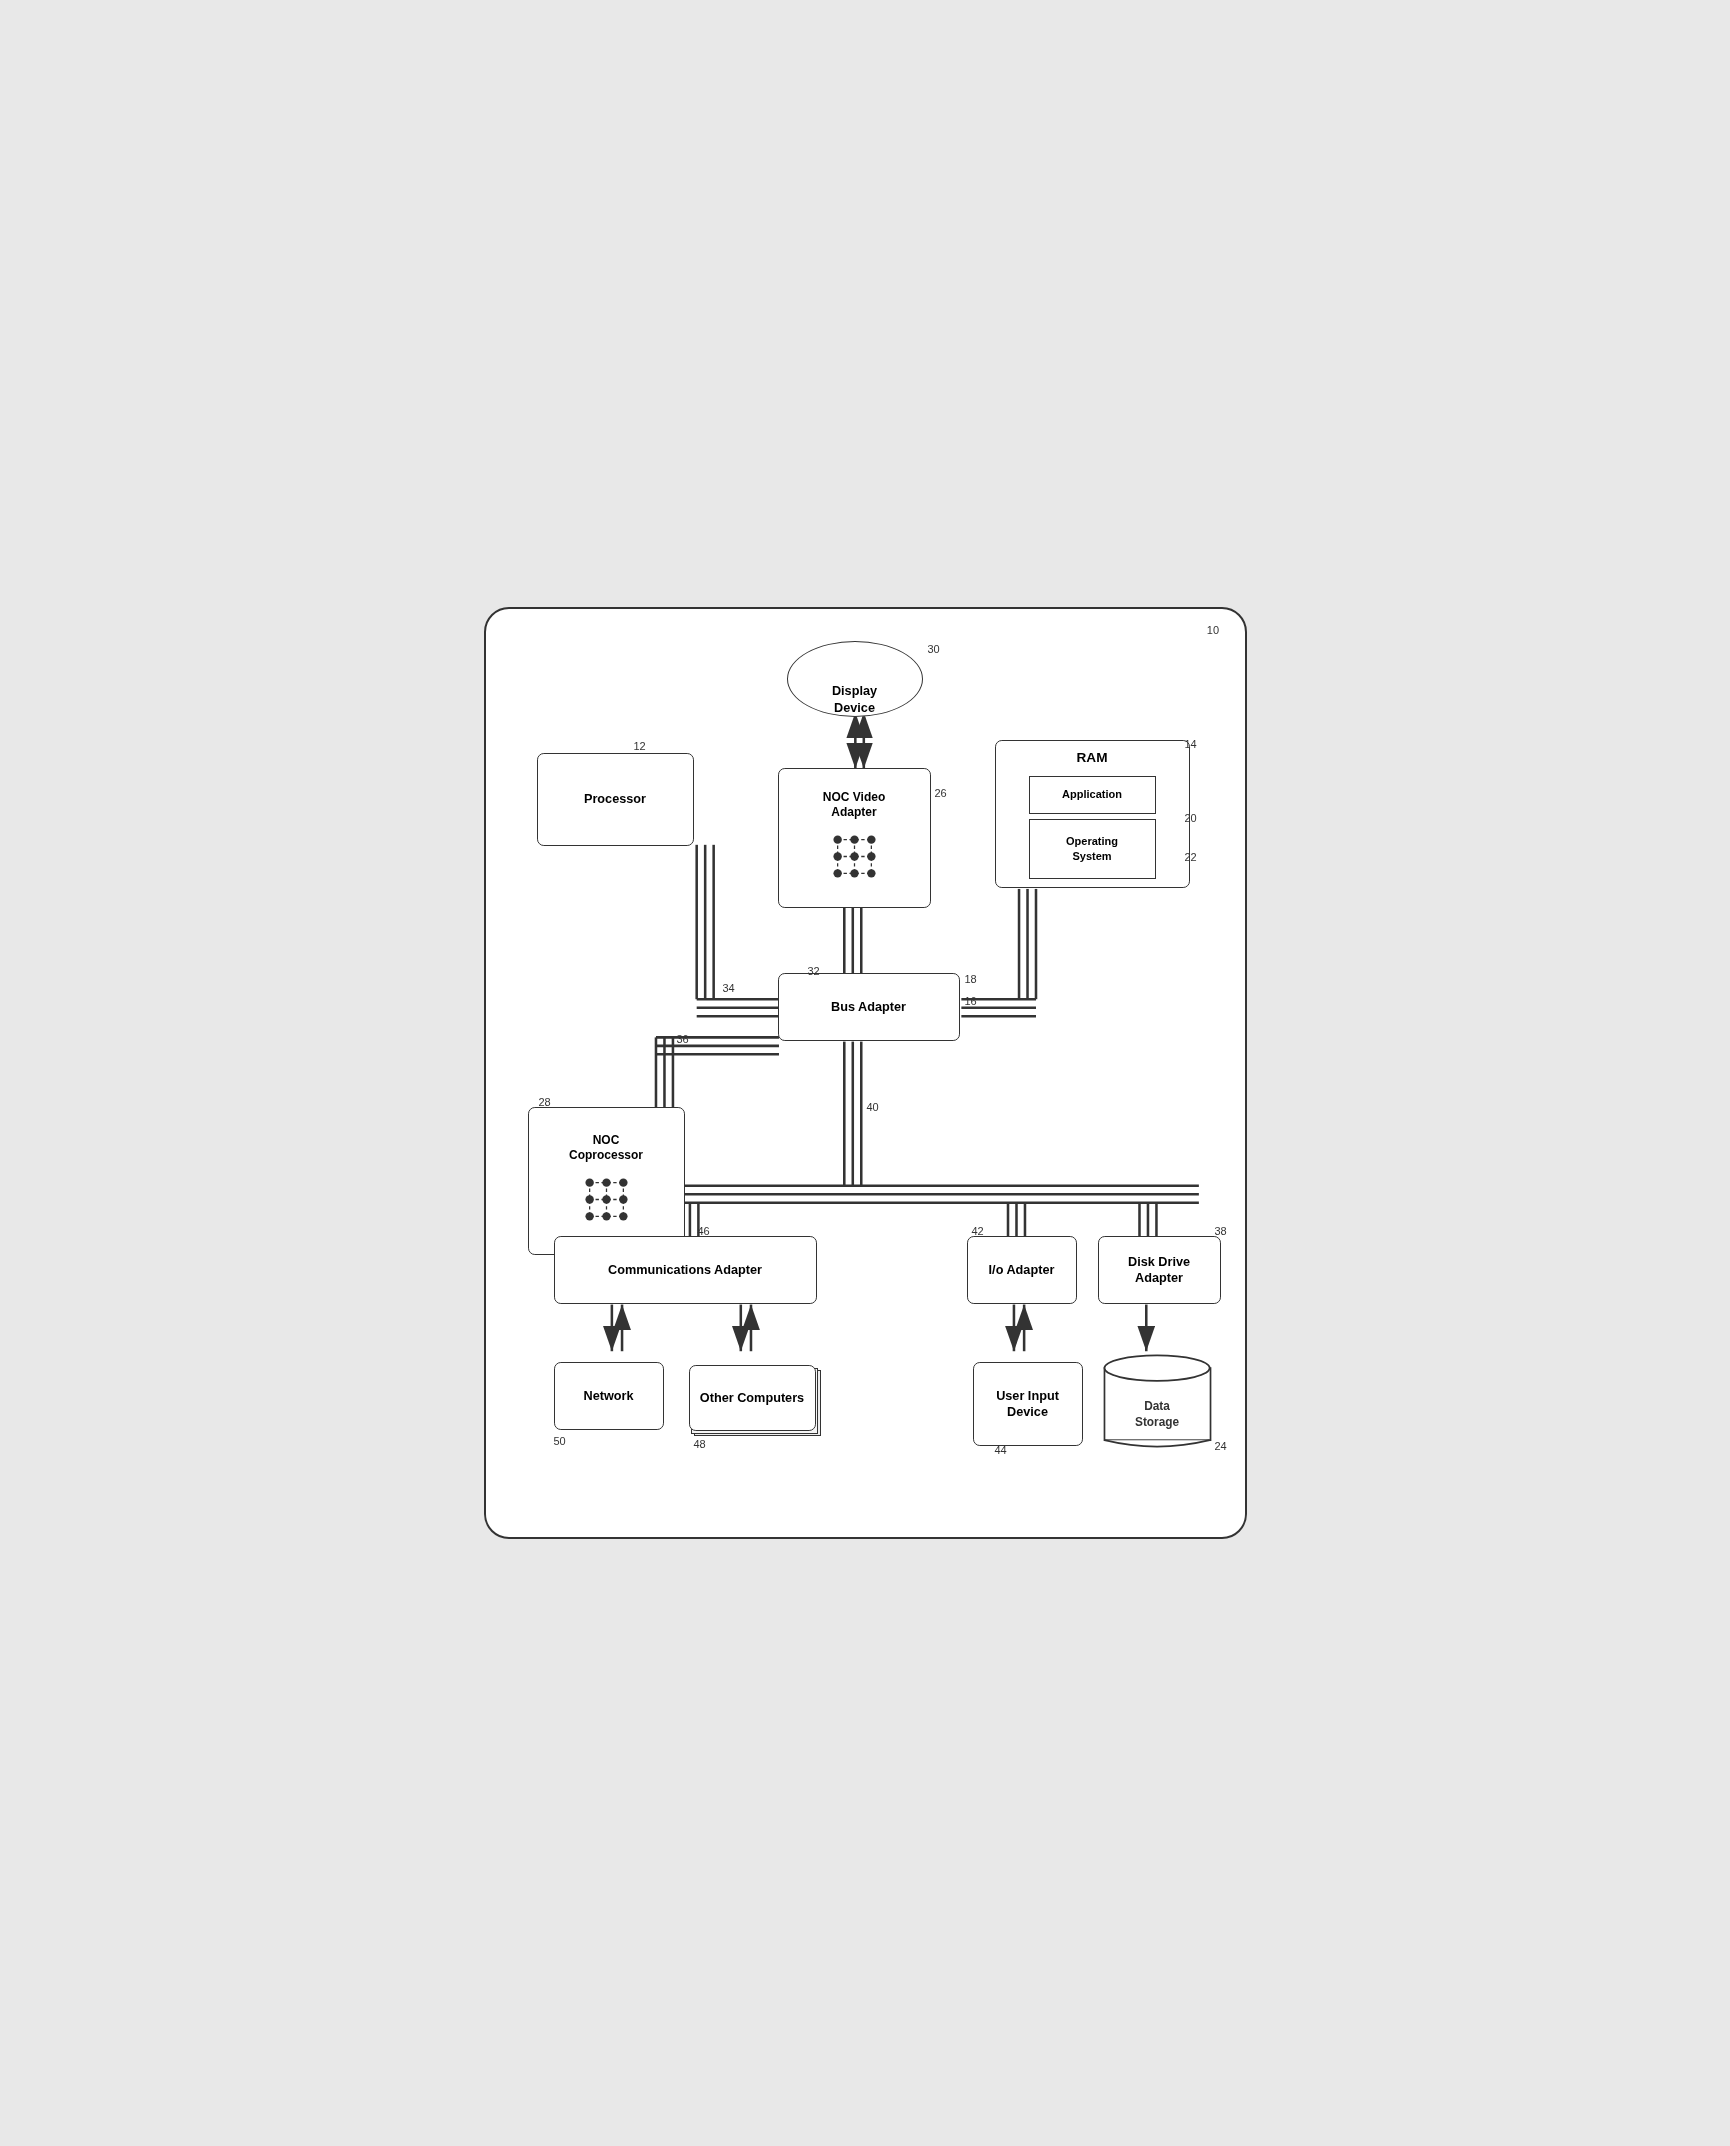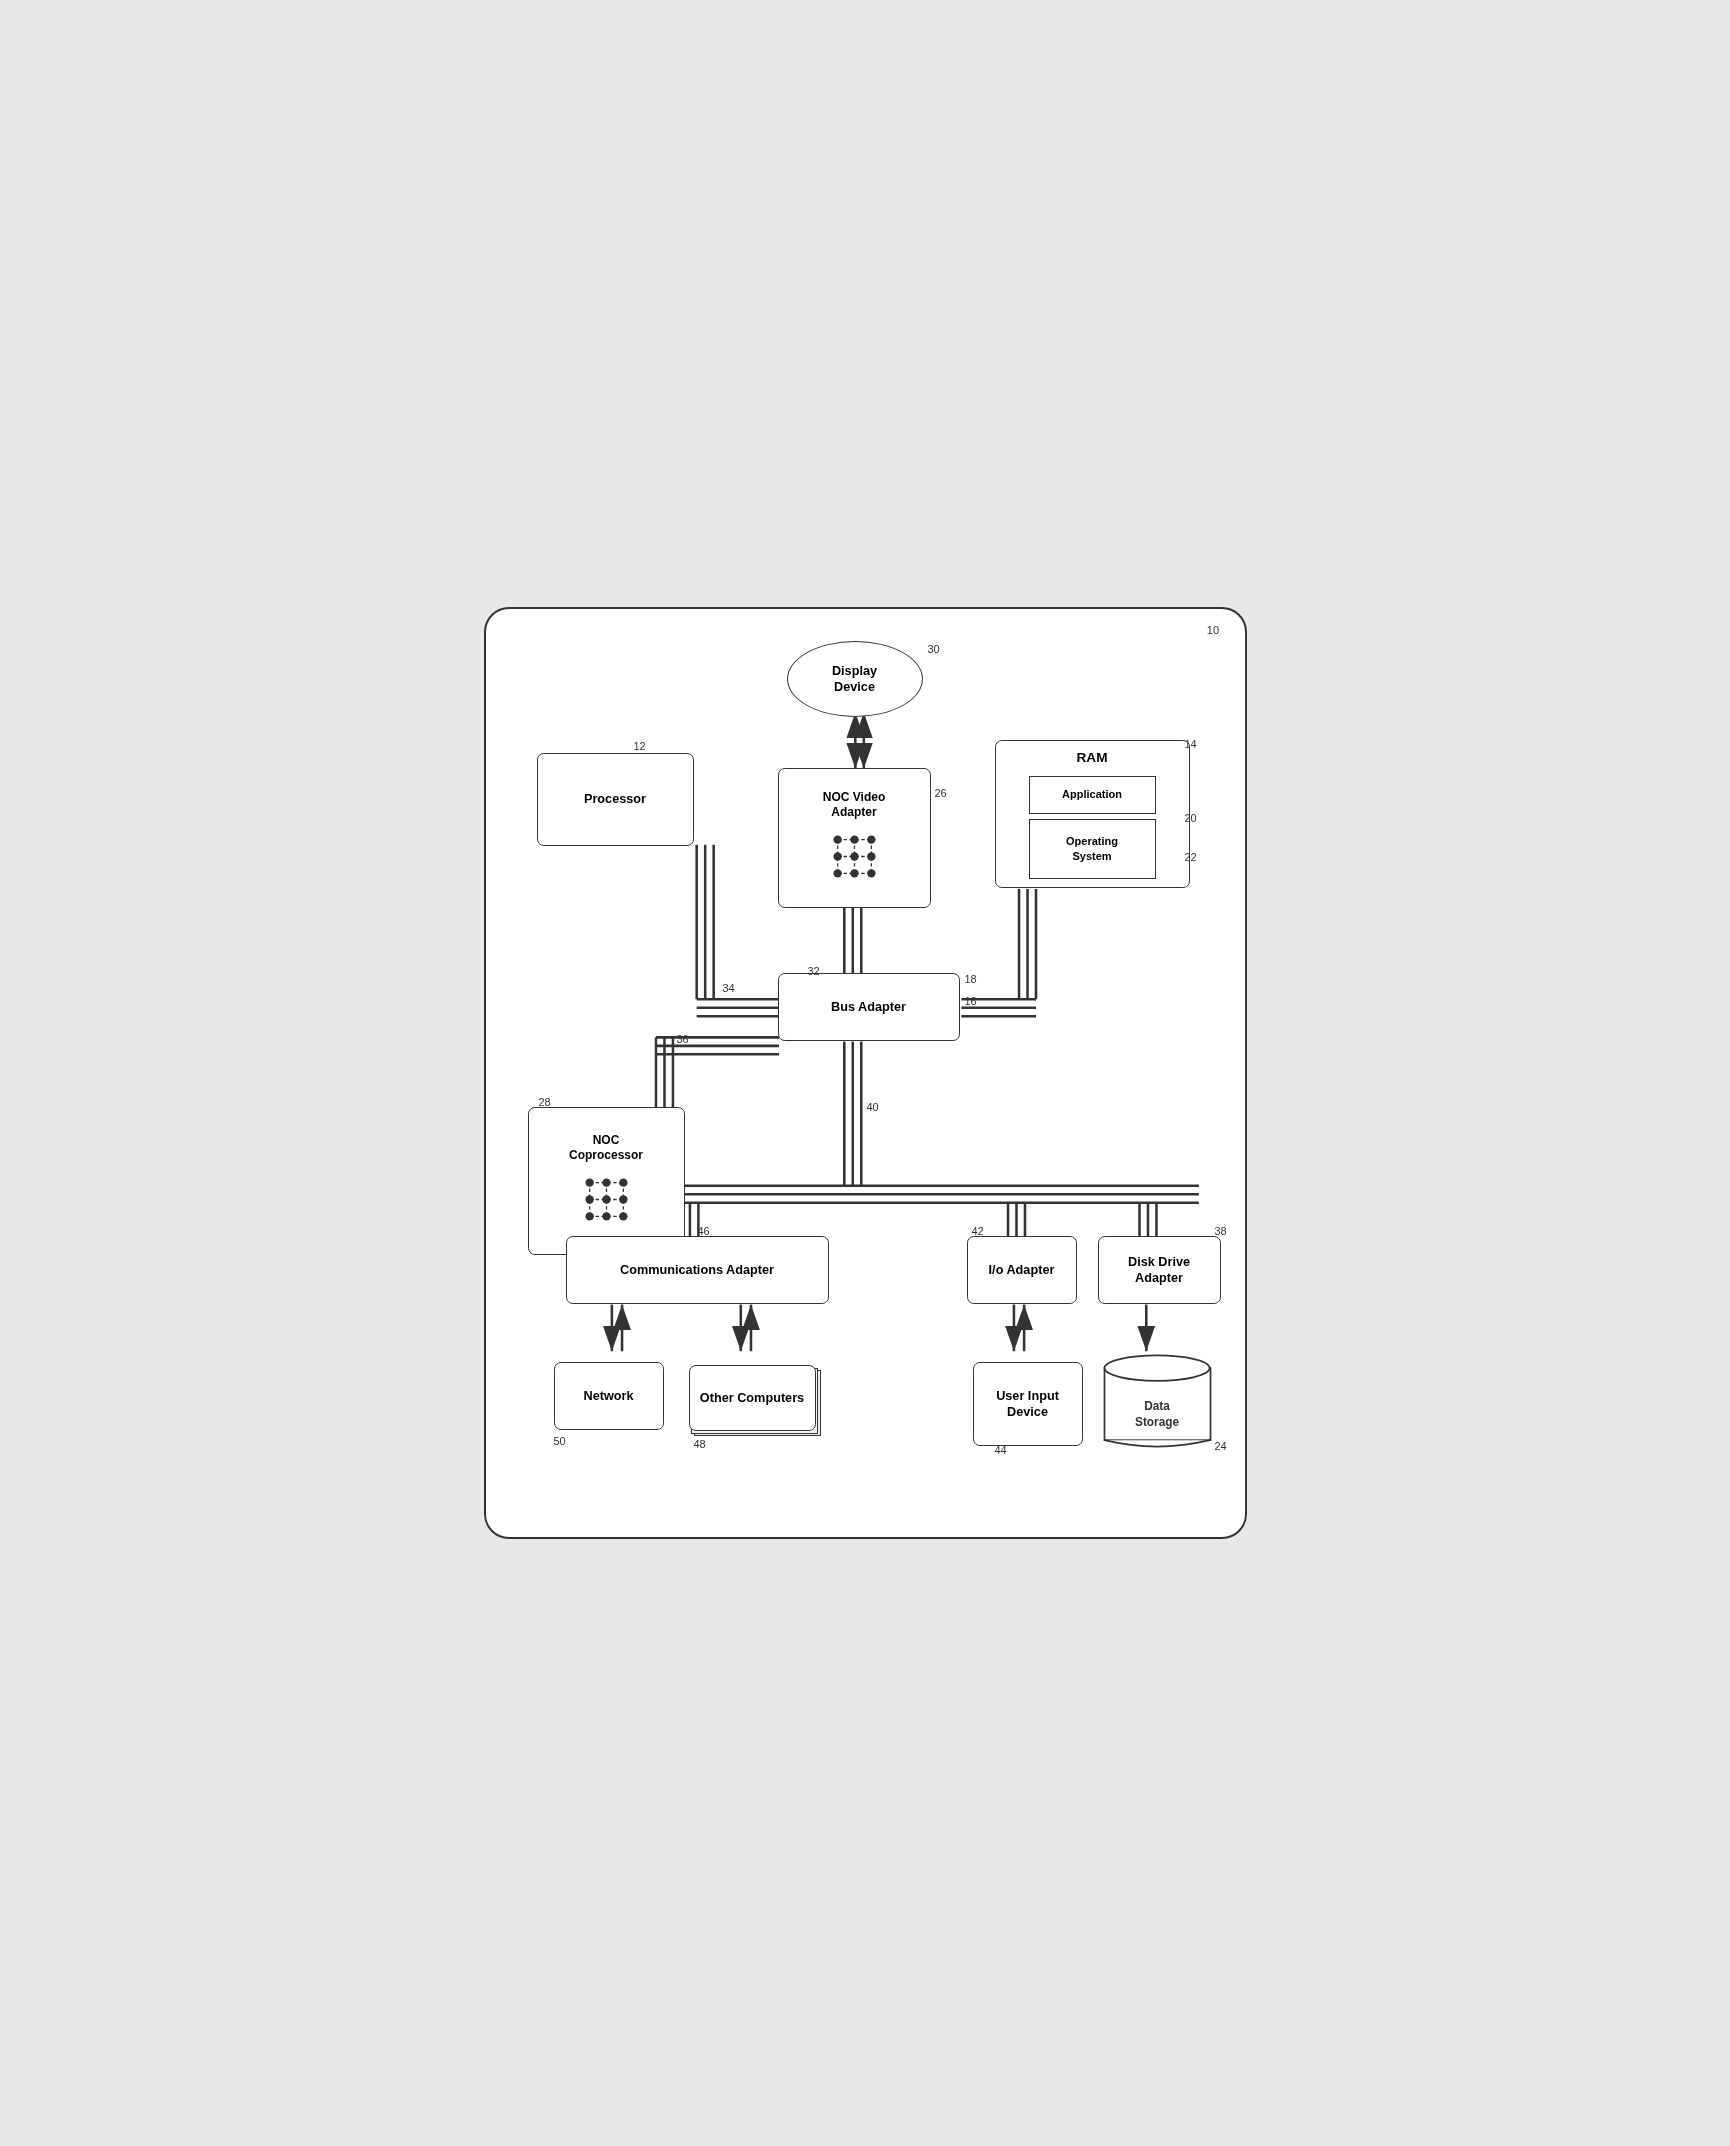--- a/index.html
+++ b/index.html
@@ -143,21 +143,21 @@
 
     <line x1="300" y1="820" x2="300" y2="875" stroke="#333" stroke-width="3" marker-end="url(#arrowhead)"></line>
     <line x1="312" y1="820" x2="312" y2="875" stroke="#333" stroke-width="3" marker-start="url(#arrowhead-start)"></line>
 
     <line x1="622" y1="820" x2="622" y2="875" stroke="#333" stroke-width="3" marker-end="url(#arrowhead)"></line>
     <line x1="634" y1="820" x2="634" y2="875" stroke="#333" stroke-width="3" marker-start="url(#arrowhead-start)"></line>
 
     <line x1="778" y1="820" x2="778" y2="875" stroke="#333" stroke-width="3" marker-end="url(#arrowhead)"></line>
   </svg>
 
-  <div class="display-device" style="left: 301px; top: 32px; width: 136px; height: 76px;">
+  <div class="display-device" style="left: 301px; top: 32px; width: 136px; height: 76px; align-items: flex-end;">
     <span>Display<br>Device</span>
   </div>
   <span class="ref-label" style="left: 442px; top: 34px;">30</span>
 
   <div class="box box-rounded" style="left: 51px; top: 144px; width: 157px; height: 93px;">
     <span>Processor</span>
   </div>
   <span class="ref-label" style="left: 148px; top: 131px;">12</span>
 
   <div class="box box-rounded" style="left: 292px; top: 159px; width: 153px; height: 140px;">
@@ -236,21 +236,21 @@
         <line x1="15" y1="35" x2="55" y2="35" stroke="#333" stroke-width="1.5" stroke-dasharray="4,3"></line>
         <line x1="15" y1="55" x2="55" y2="55" stroke="#333" stroke-width="1.5" stroke-dasharray="4,3"></line>
         <line x1="15" y1="15" x2="15" y2="55" stroke="#333" stroke-width="1.5" stroke-dasharray="4,3"></line>
         <line x1="35" y1="15" x2="35" y2="55" stroke="#333" stroke-width="1.5" stroke-dasharray="4,3"></line>
         <line x1="55" y1="15" x2="55" y2="55" stroke="#333" stroke-width="1.5" stroke-dasharray="4,3"></line>
       </svg>
     </div>
   </div>
   <span class="ref-label" style="left: 53px; top: 487px;">28</span>
 
-  <div class="box box-rounded" style="left: 68px; top: 627px; width: 263px; height: 68px; margin-left: 12px;">
+  <div class="box box-rounded" style="left: 68px; top: 627px; width: 263px; height: 68px;">
     <span>Communications Adapter</span>
   </div>
   <span class="ref-label" style="left: 212px; top: 616px;">46</span>
 
   <div class="box box-rounded" style="left: 481px; top: 627px; width: 110px; height: 68px;">
     <span>I/o Adapter</span>
   </div>
   <span class="ref-label" style="left: 486px; top: 616px;">42</span>
 
   <div class="box box-rounded" style="left: 612px; top: 627px; width: 123px; height: 68px;">

